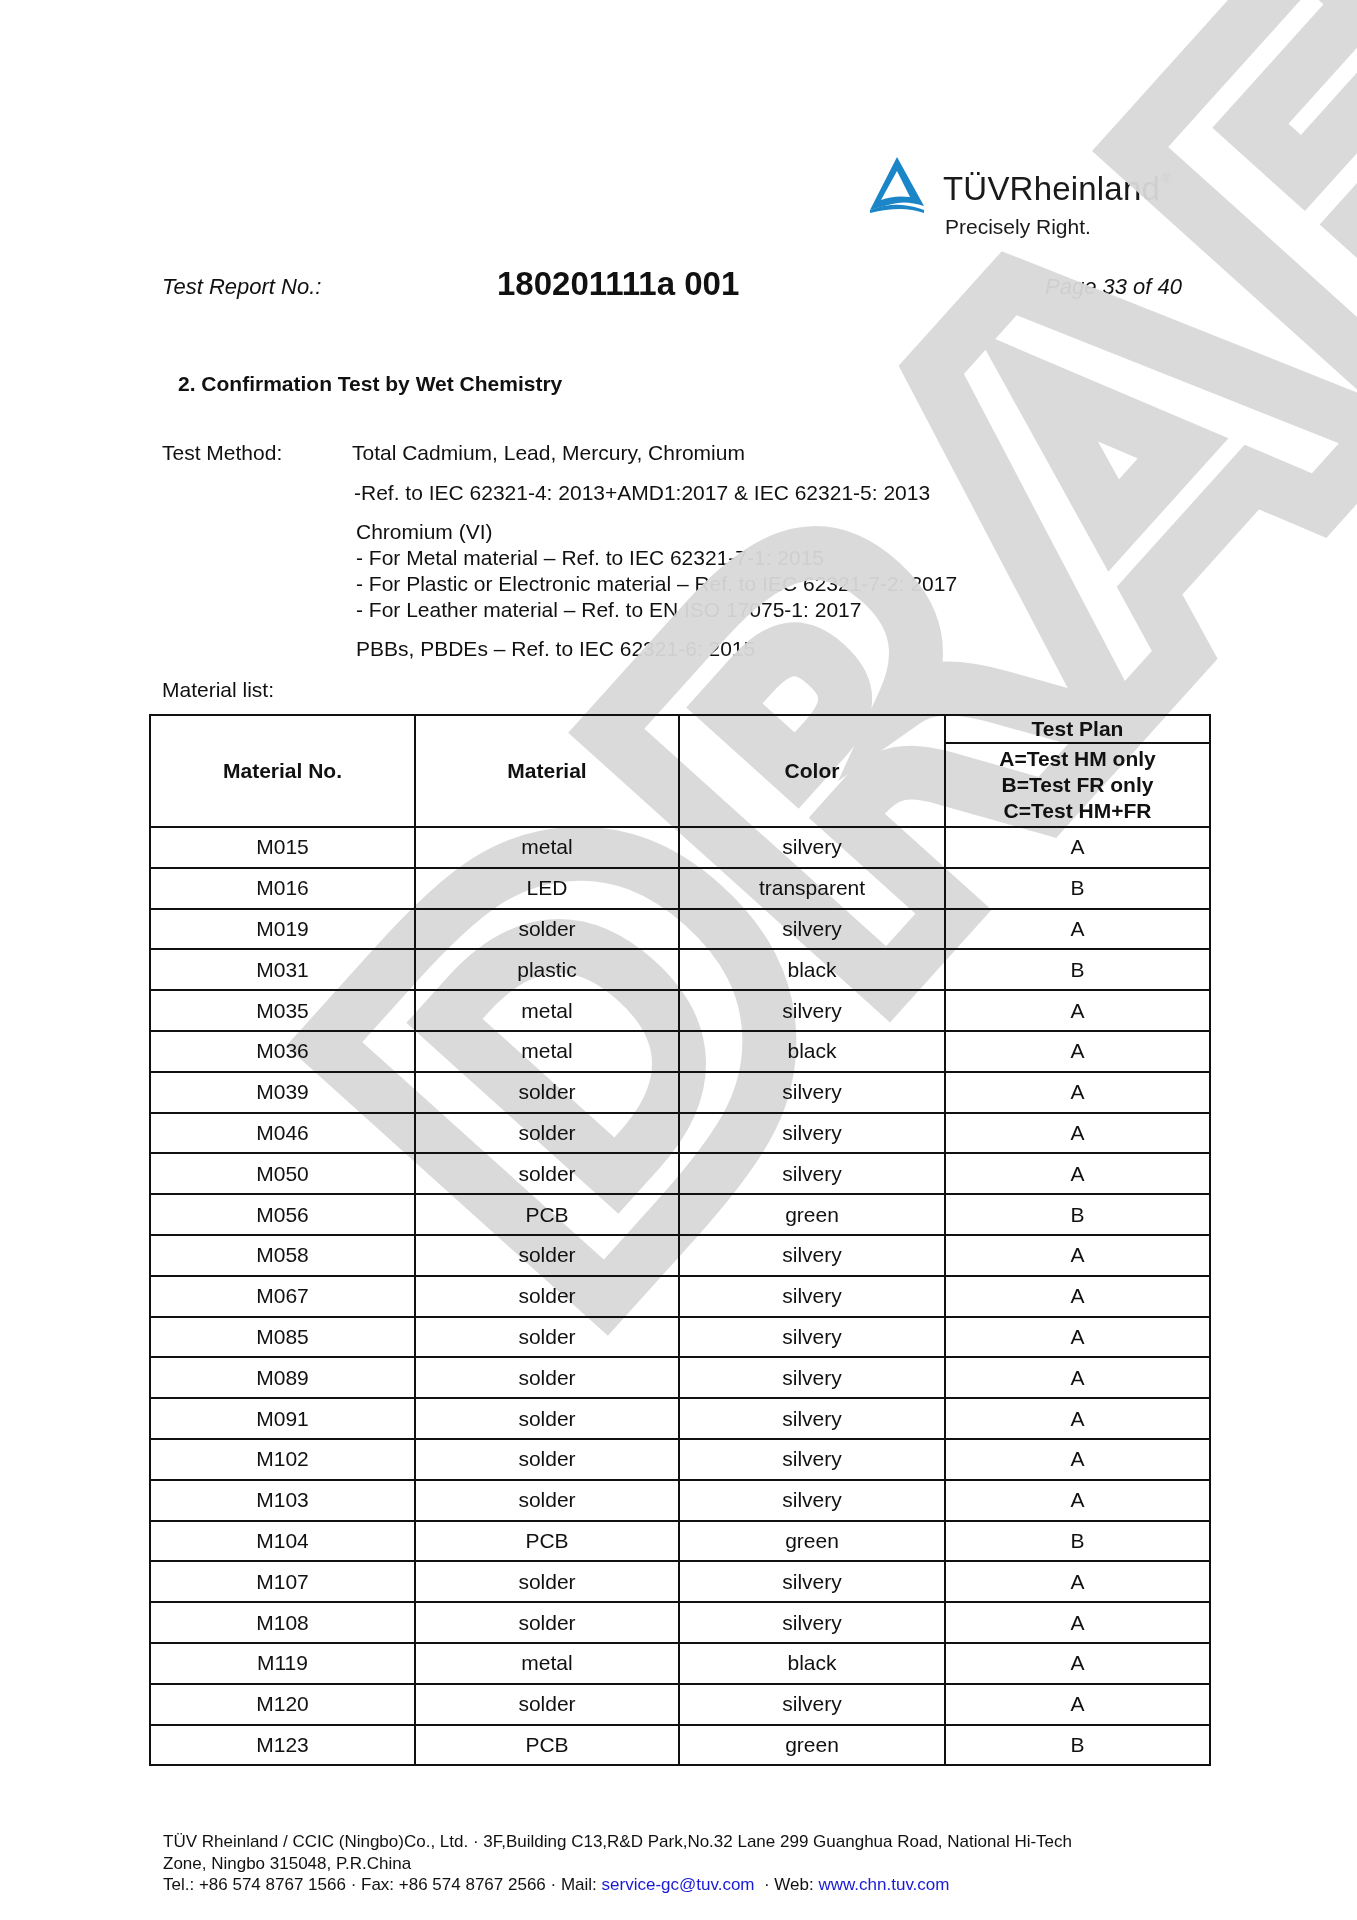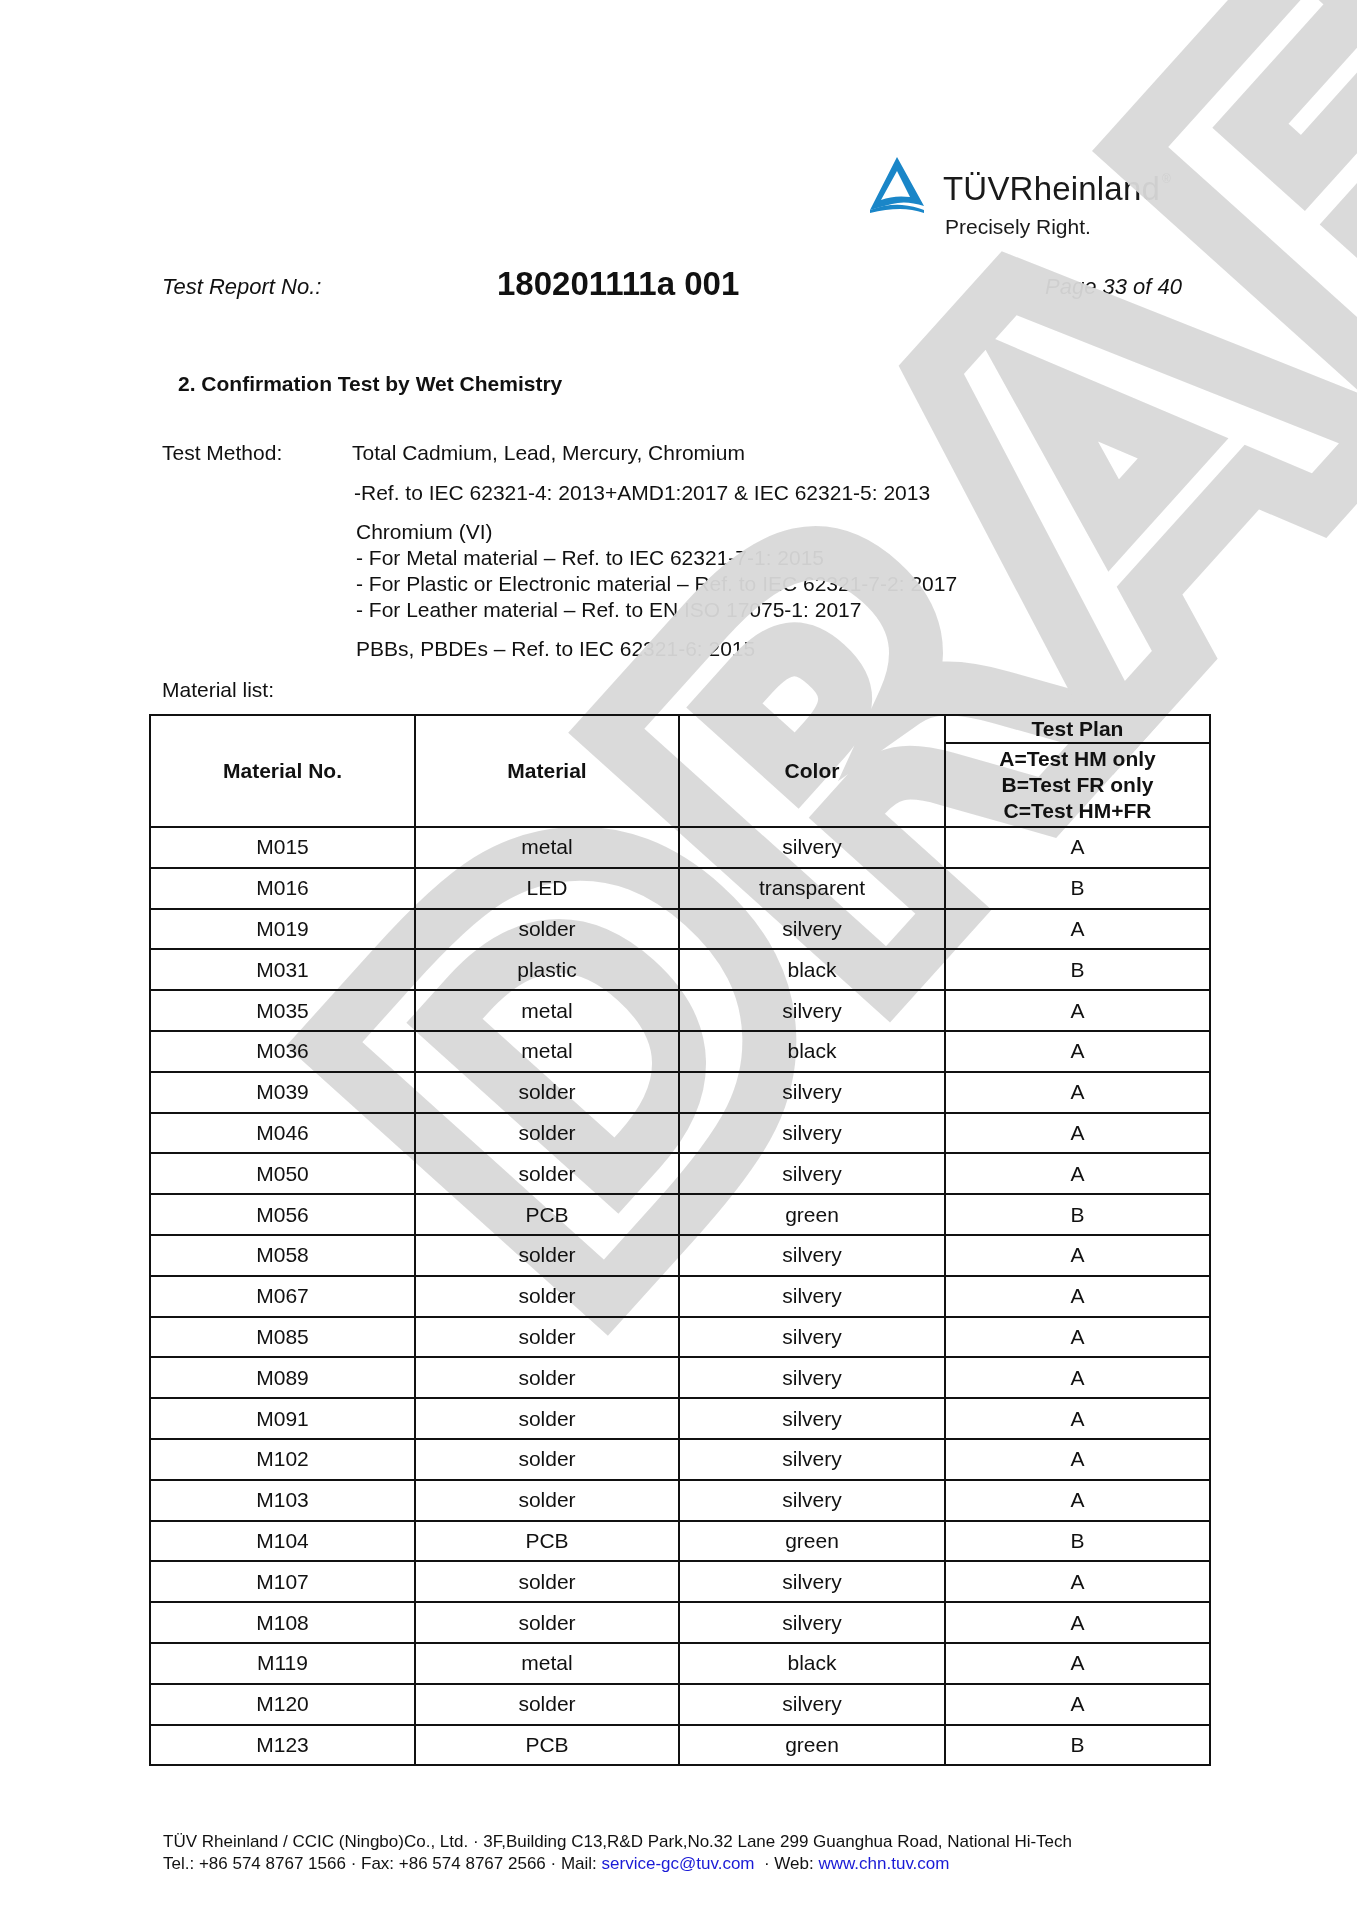--- a/index.html
+++ b/index.html
@@ -235,14 +235,15 @@
         <td>M123</td>
         <td>PCB</td>
         <td>green</td>
         <td>B</td>
       </tr>
     </tbody>
 </table>
 
 <div class="abs footer">
   <div>TÜV Rheinland / CCIC (Ningbo)Co., Ltd. · 3F,Building C13,R&amp;D Park,No.32 Lane 299 Guanghua Road, National Hi-Tech</div>
+  <div>Zone, Ningbo 315048, P.R.China</div>
   <div><span style="white-space:pre">Tel.: +86 574 8767 1566 · Fax: +86 574 8767 2566 · Mail: </span><a>service-gc@tuv.com</a><span style="white-space:pre">  · Web: </span><a>www.chn.tuv.com</a></div>
 </div>
 
 </body></html>

